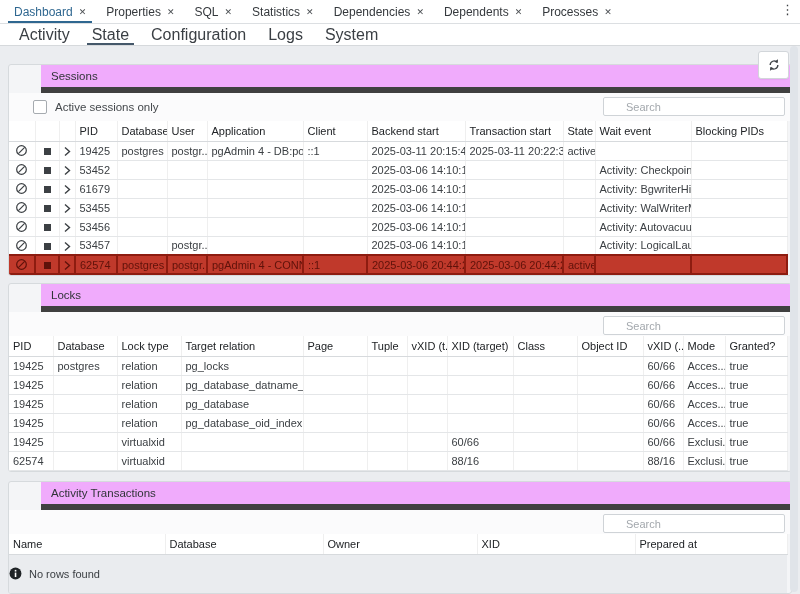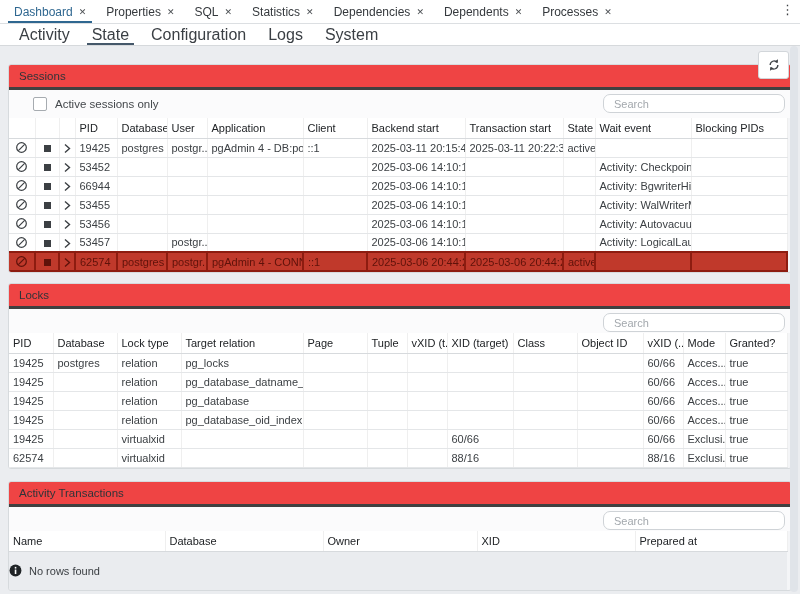--- a/index.html
+++ b/index.html
@@ -26,29 +26,29 @@
   .subtab.active::after{content:"";position:absolute;left:6px;right:6px;bottom:0;height:2px;background:#45586a;}
   
   .main{position:absolute;top:46px;left:0;right:0;bottom:0;background:#ebedf0;}
   .refresh-btn{position:absolute;top:5px;right:11px;width:29px;height:26px;background:#fff;
     border:1px solid #d2d6da;border-radius:3px;display:flex;align-items:center;justify-content:center;
     color:#3e4347;cursor:pointer;box-shadow:0 1px 1px rgba(0,0,0,.04);z-index:5;}
   .scrolltrack{position:absolute;top:0;right:2px;bottom:2px;width:8px;background:#e0e4e9;border-radius:4px;}
   
   .panel{position:absolute;left:8px;width:784px;background:#f4f5f7;border:1px solid #d6dadd;
     border-radius:3px;box-sizing:border-box;overflow:hidden;}
-  .panel-title{height:22px;line-height:22px;background:#ef4444;border-bottom:3px solid #404040;
-    font-size:11.5px;color:#303438;padding-left:10px;}
+  .panel-title{height:22px;line-height:22px;background:#f0abfc;border-bottom:6px solid #404040;
+    font-size:11.5px;color:#303438;padding-left:10px;margin-left:32px;}
   .panel-toolbar{position:relative;height:28px;background:#fbfbfc;}
   .panel-toolbar.short{height:24px;}
   .checkbox-wrap{position:absolute;left:24px;top:7px;display:flex;align-items:center;gap:8px;
     font-size:11.5px;color:#44484c;cursor:pointer;}
   .checkbox{width:12px;height:12px;border:1px solid #a6abb0;border-radius:2px;background:#fff;display:inline-block;}
   .searchbox{position:absolute;right:6px;top:4px;width:182px;height:19px;box-sizing:border-box;
-    border:1px solid #cfd3d7;border-radius:7px;font-size:11px;padding:0 10px;color:#333;
+    border:1px solid #cfd3d7;border-radius:2px;font-size:11px;padding:0 22px;color:#333;
     font-family:"Liberation Sans",sans-serif;background:#fff;}
   .searchbox::placeholder{color:#a3a8ad;}
   
   table{border-collapse:collapse;table-layout:fixed;width:778px;background:#fff;font-size:11px;}
   th,td{padding:0 0 0 4px;height:19px;box-sizing:border-box;white-space:nowrap;overflow:hidden;
     text-align:left;font-weight:normal;border-bottom:1px solid #e4e6e8;border-right:1px solid #efefef;}
   th{color:#202326;border-bottom:1px solid #d7dadd;height:20px;background:#fff;}
   td{color:#3c4044;}
   td.icon-cell{text-align:center;padding:0;color:#3c4044;}
   td.icon-cell svg{vertical-align:middle;}
@@ -205,21 +205,21 @@
             <td class="icon-cell"><svg width="13" height="13" viewBox="0 0 14 14">
                 <circle cx="7" cy="7" r="5.2" fill="none" stroke="currentColor" stroke-width="1.3"></circle>
                 <line x1="3.6" y1="10.4" x2="10.4" y2="3.6" stroke="currentColor" stroke-width="1.3"></line>
               </svg></td>
             <td class="icon-cell"><svg width="11" height="11" viewBox="0 0 11 11">
                 <rect x="2" y="2" width="7" height="7" fill="currentColor"></rect>
               </svg></td>
             <td class="icon-cell"><svg width="9" height="11" viewBox="0 0 8 11">
                 <path d="M1.5 1.5 L6 5.5 L1.5 9.5" fill="none" stroke="currentColor" stroke-width="1.4"></path>
               </svg></td>
-            <td>66944</td>
+            <td>61679</td>
             <td></td>
             <td></td>
             <td></td>
             <td></td>
             <td>2025-03-06 14:10:11 ...</td>
             <td></td>
             <td></td>
             <td>Activity: BgwriterHib...</td>
             <td></td>
           </tr>

